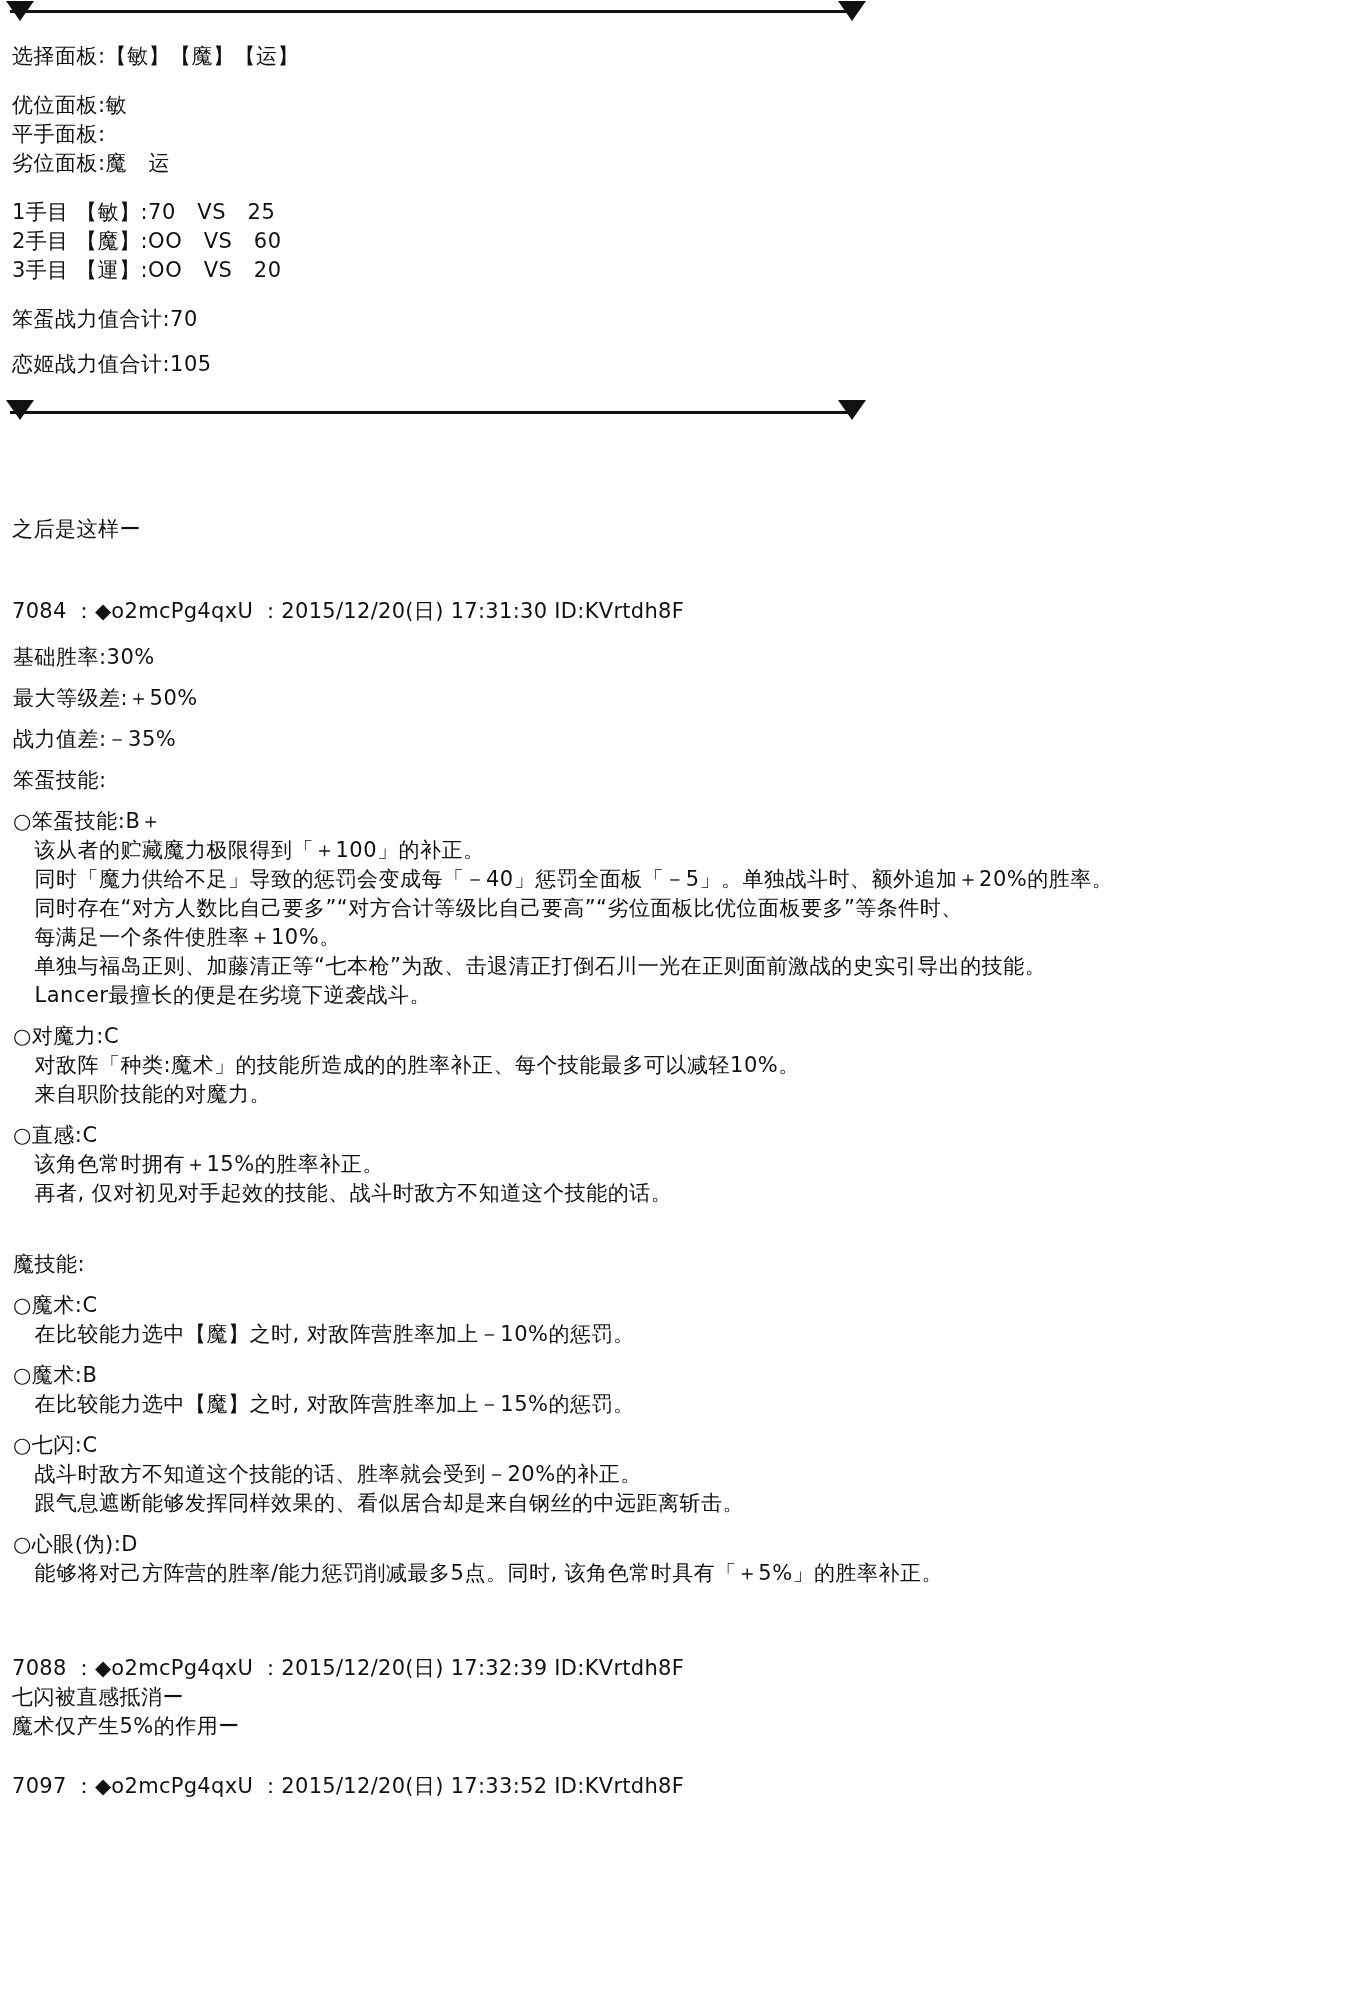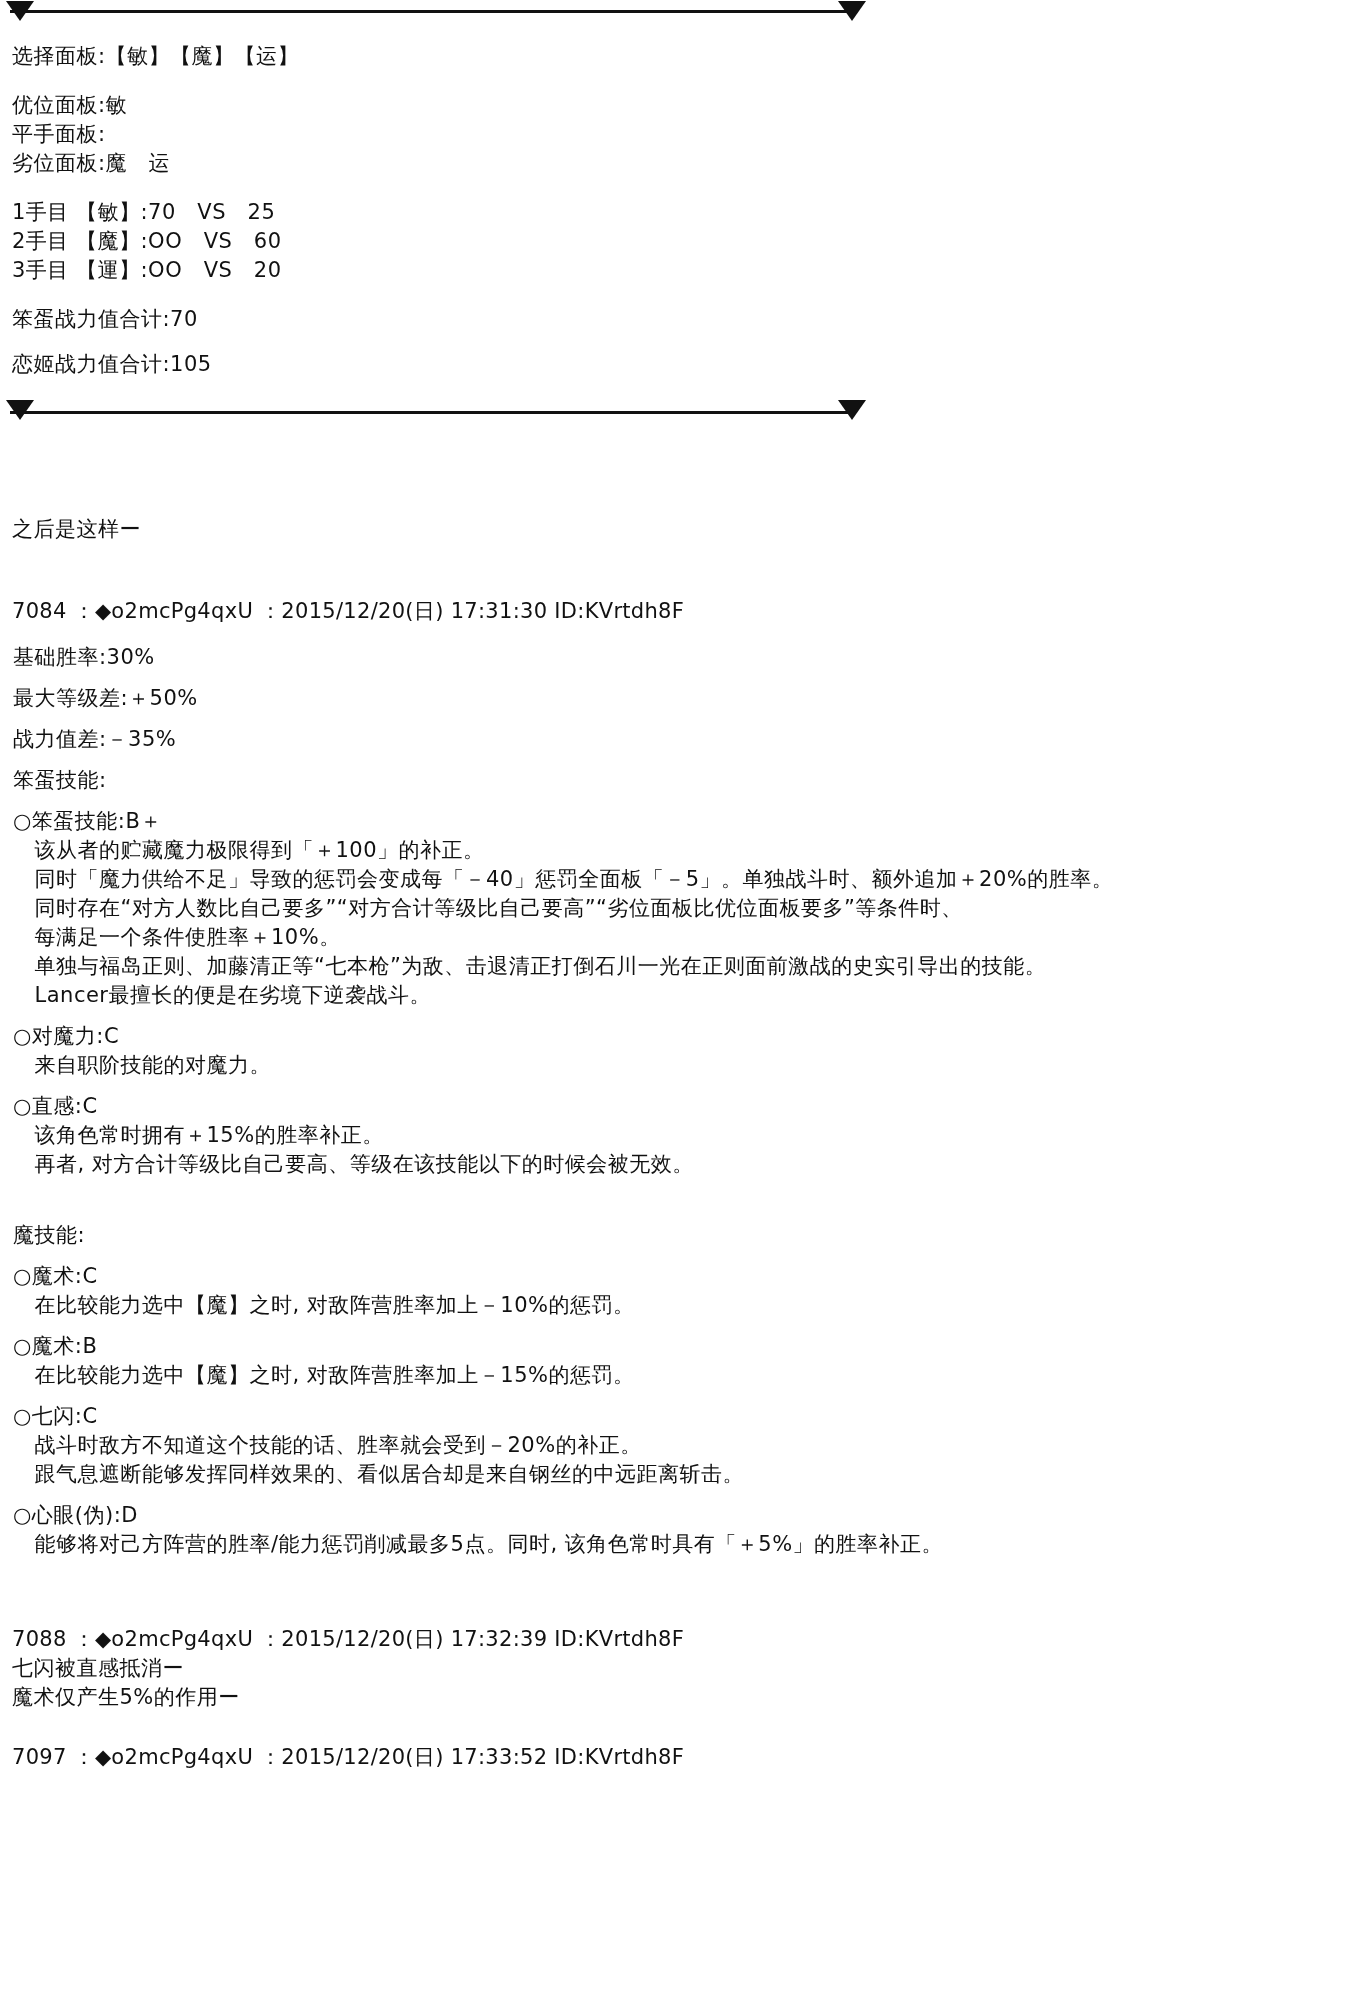--- a/index.html
+++ b/index.html
@@ -138,25 +138,26 @@
       <div class="spacer-12"></div>
       <div class="line">○笨蛋技能:B＋</div>
       <div class="line">　该从者的贮藏魔力极限得到「＋100」的补正。</div>
       <div class="line">　同时「魔力供给不足」导致的惩罚会变成每「－40」惩罚全面板「－5」。单独战斗时、额外追加＋20%的胜率。</div>
       <div class="line">　同时存在“对方人数比自己要多”“对方合计等级比自己要高”“劣位面板比优位面板要多”等条件时、</div>
       <div class="line">　每满足一个条件使胜率＋10%。</div>
       <div class="line">　单独与福岛正则、加藤清正等“七本枪”为敌、击退清正打倒石川一光在正则面前激战的史实引导出的技能。</div>
       <div class="line">　Lancer最擅长的便是在劣境下逆袭战斗。</div>
       <div class="spacer-12"></div>
       <div class="line">○对魔力:C</div>
+      <div class="line">　对敌阵「种类:魔术」的技能所造成的的胜率补正、每个技能最多可以减轻10%。</div>
       <div class="line">　来自职阶技能的对魔力。</div>
       <div class="spacer-12"></div>
       <div class="line">○直感:C</div>
       <div class="line">　该角色常时拥有＋15%的胜率补正。</div>
-      <div class="line">　再者, 对方合计等级比自己要高、等级在该技能以下的时候会被无效。</div>
+      <div class="line">　再者, 仅对初见对手起效的技能、战斗时敌方不知道这个技能的话。</div>
       <div class="spacer-30"></div>
       <div class="spacer-12"></div>
       <div class="line">魔技能:</div>
       <div class="spacer-12"></div>
       <div class="line">○魔术:C</div>
       <div class="line">　在比较能力选中【魔】之时, 对敌阵营胜率加上－10%的惩罚。</div>
       <div class="spacer-12"></div>
       <div class="line">○魔术:B</div>
       <div class="line">　在比较能力选中【魔】之时, 对敌阵营胜率加上－15%的惩罚。</div>
       <div class="spacer-12"></div>

